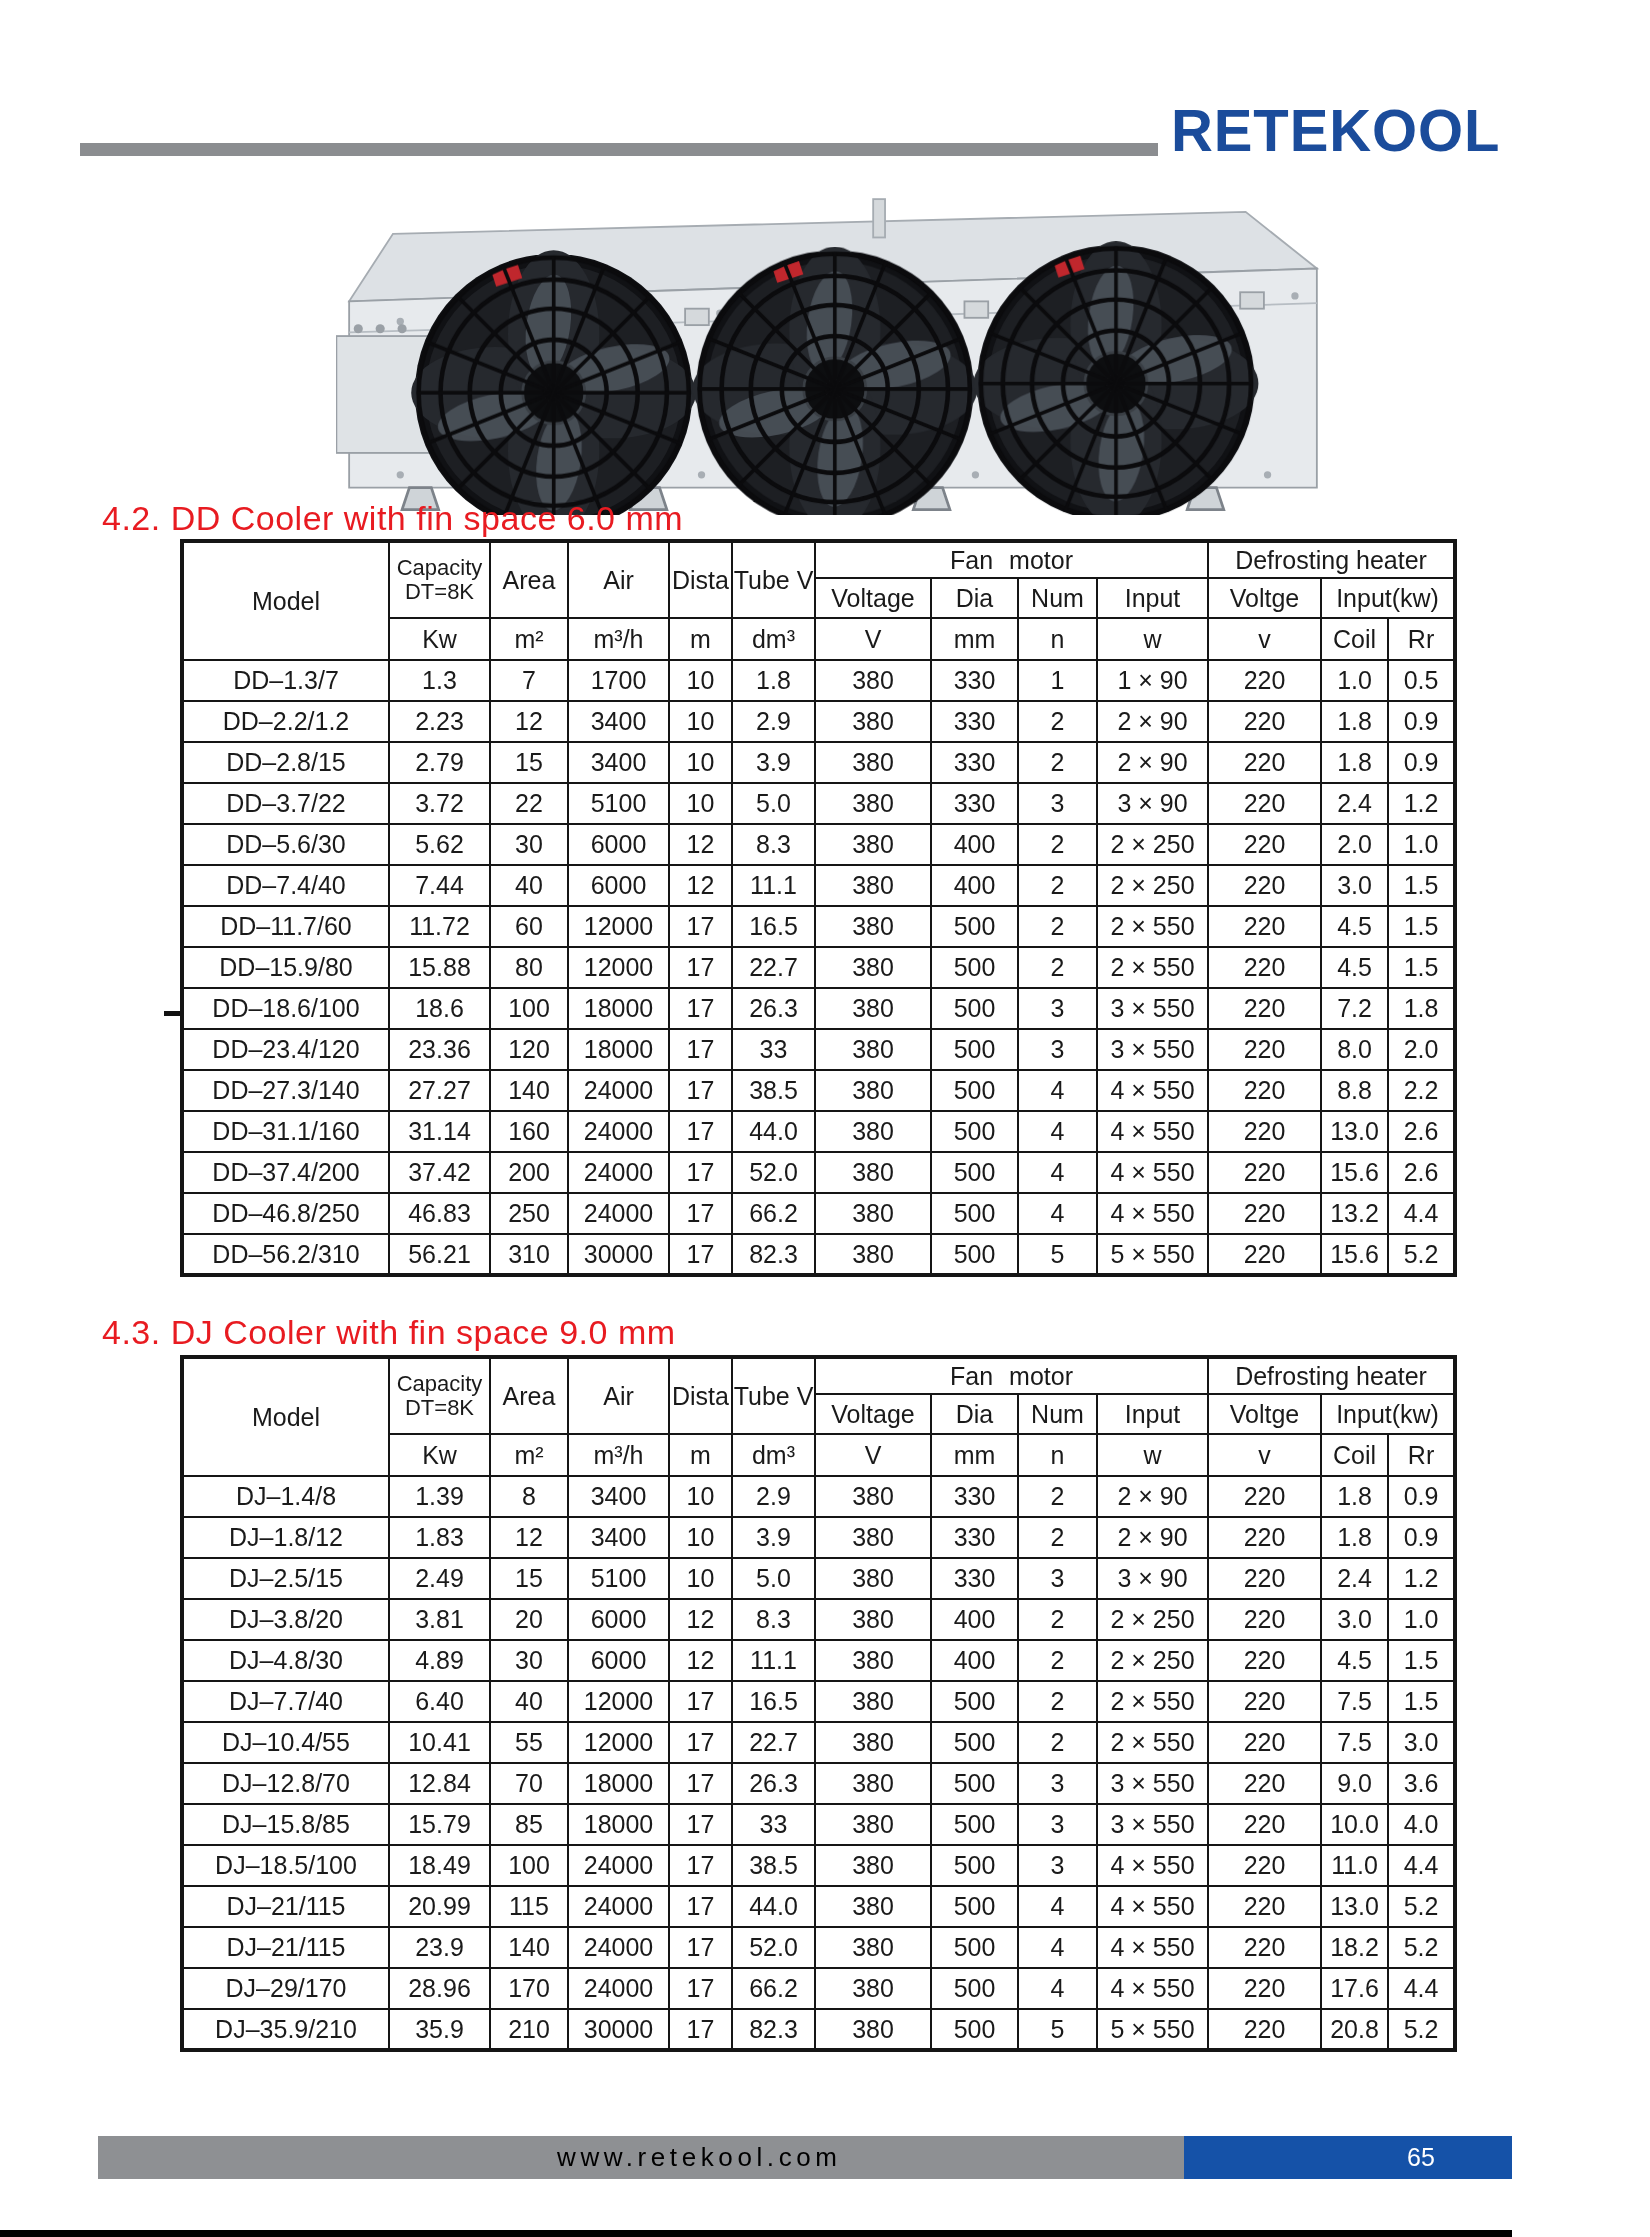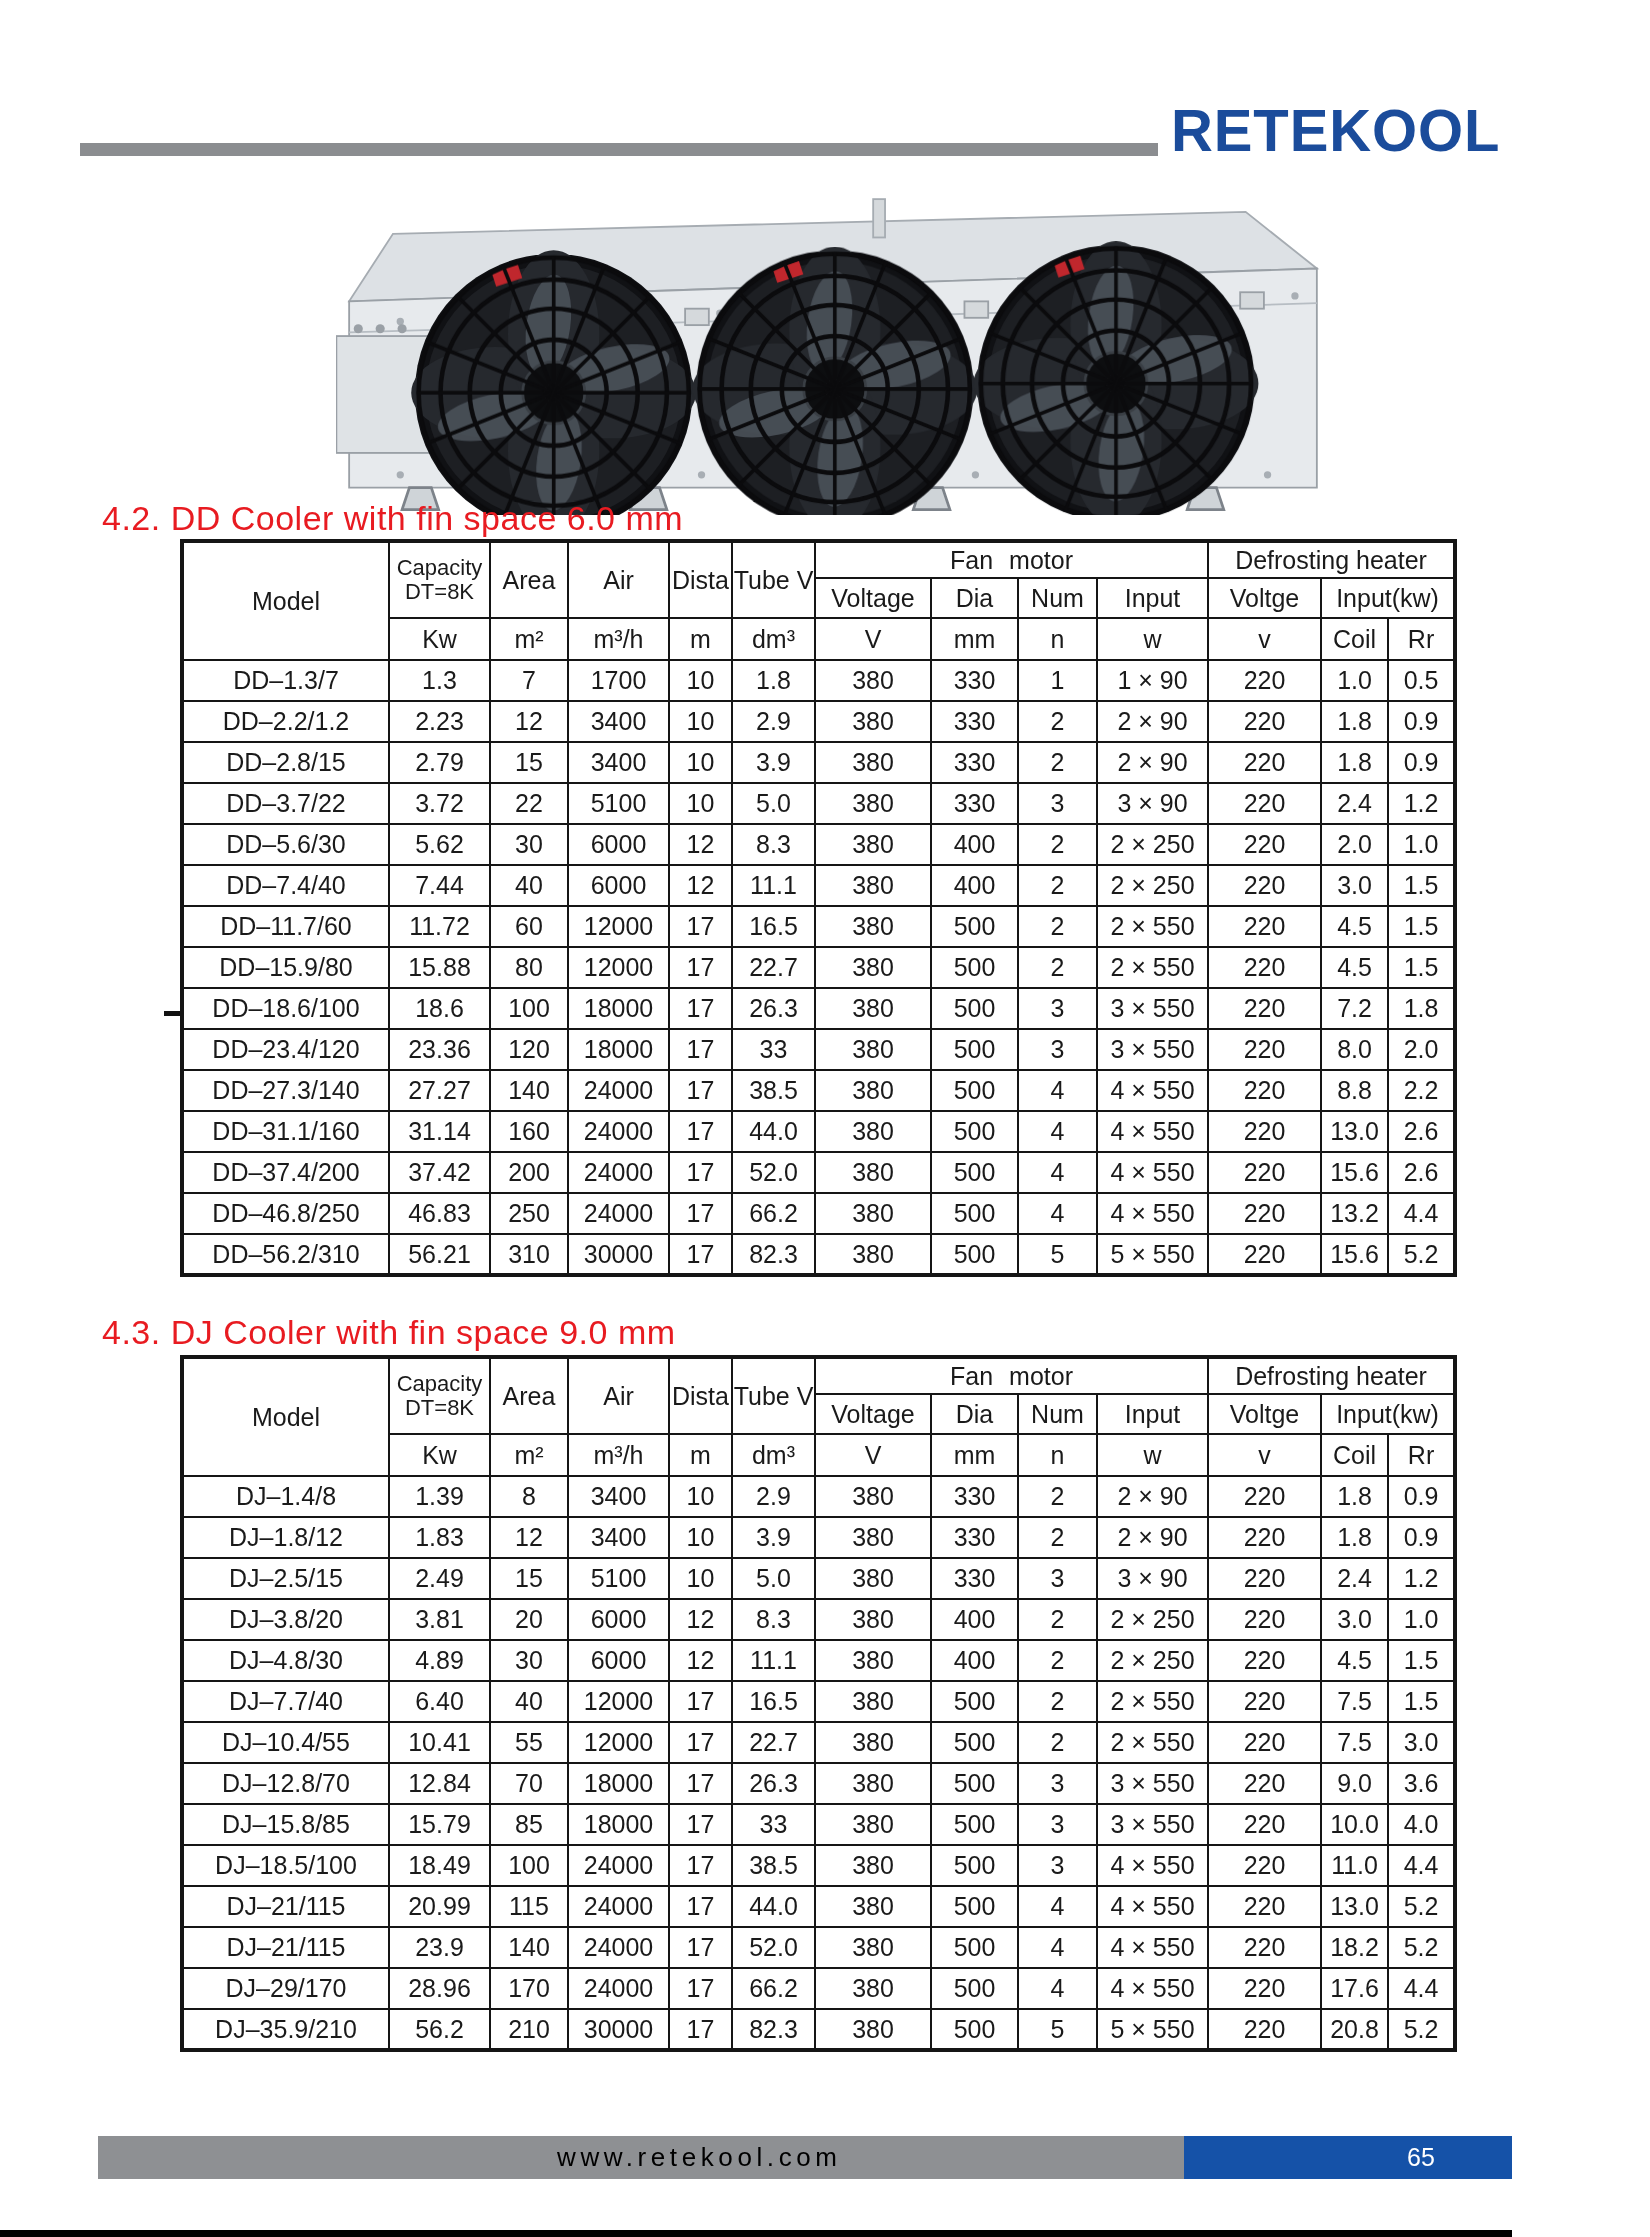--- a/index.html
+++ b/index.html
@@ -680,21 +680,21 @@
           <td>380</td>
           <td>500</td>
           <td>4</td>
           <td>4 × 550</td>
           <td>220</td>
           <td>17.6</td>
           <td>4.4</td>
         </tr>
         <tr>
           <td>DJ–35.9/210</td>
-          <td>56.2</td>
+          <td>35.9</td>
           <td>210</td>
           <td>30000</td>
           <td>17</td>
           <td>82.3</td>
           <td>380</td>
           <td>500</td>
           <td>5</td>
           <td>5 × 550</td>
           <td>220</td>
           <td>20.8</td>

